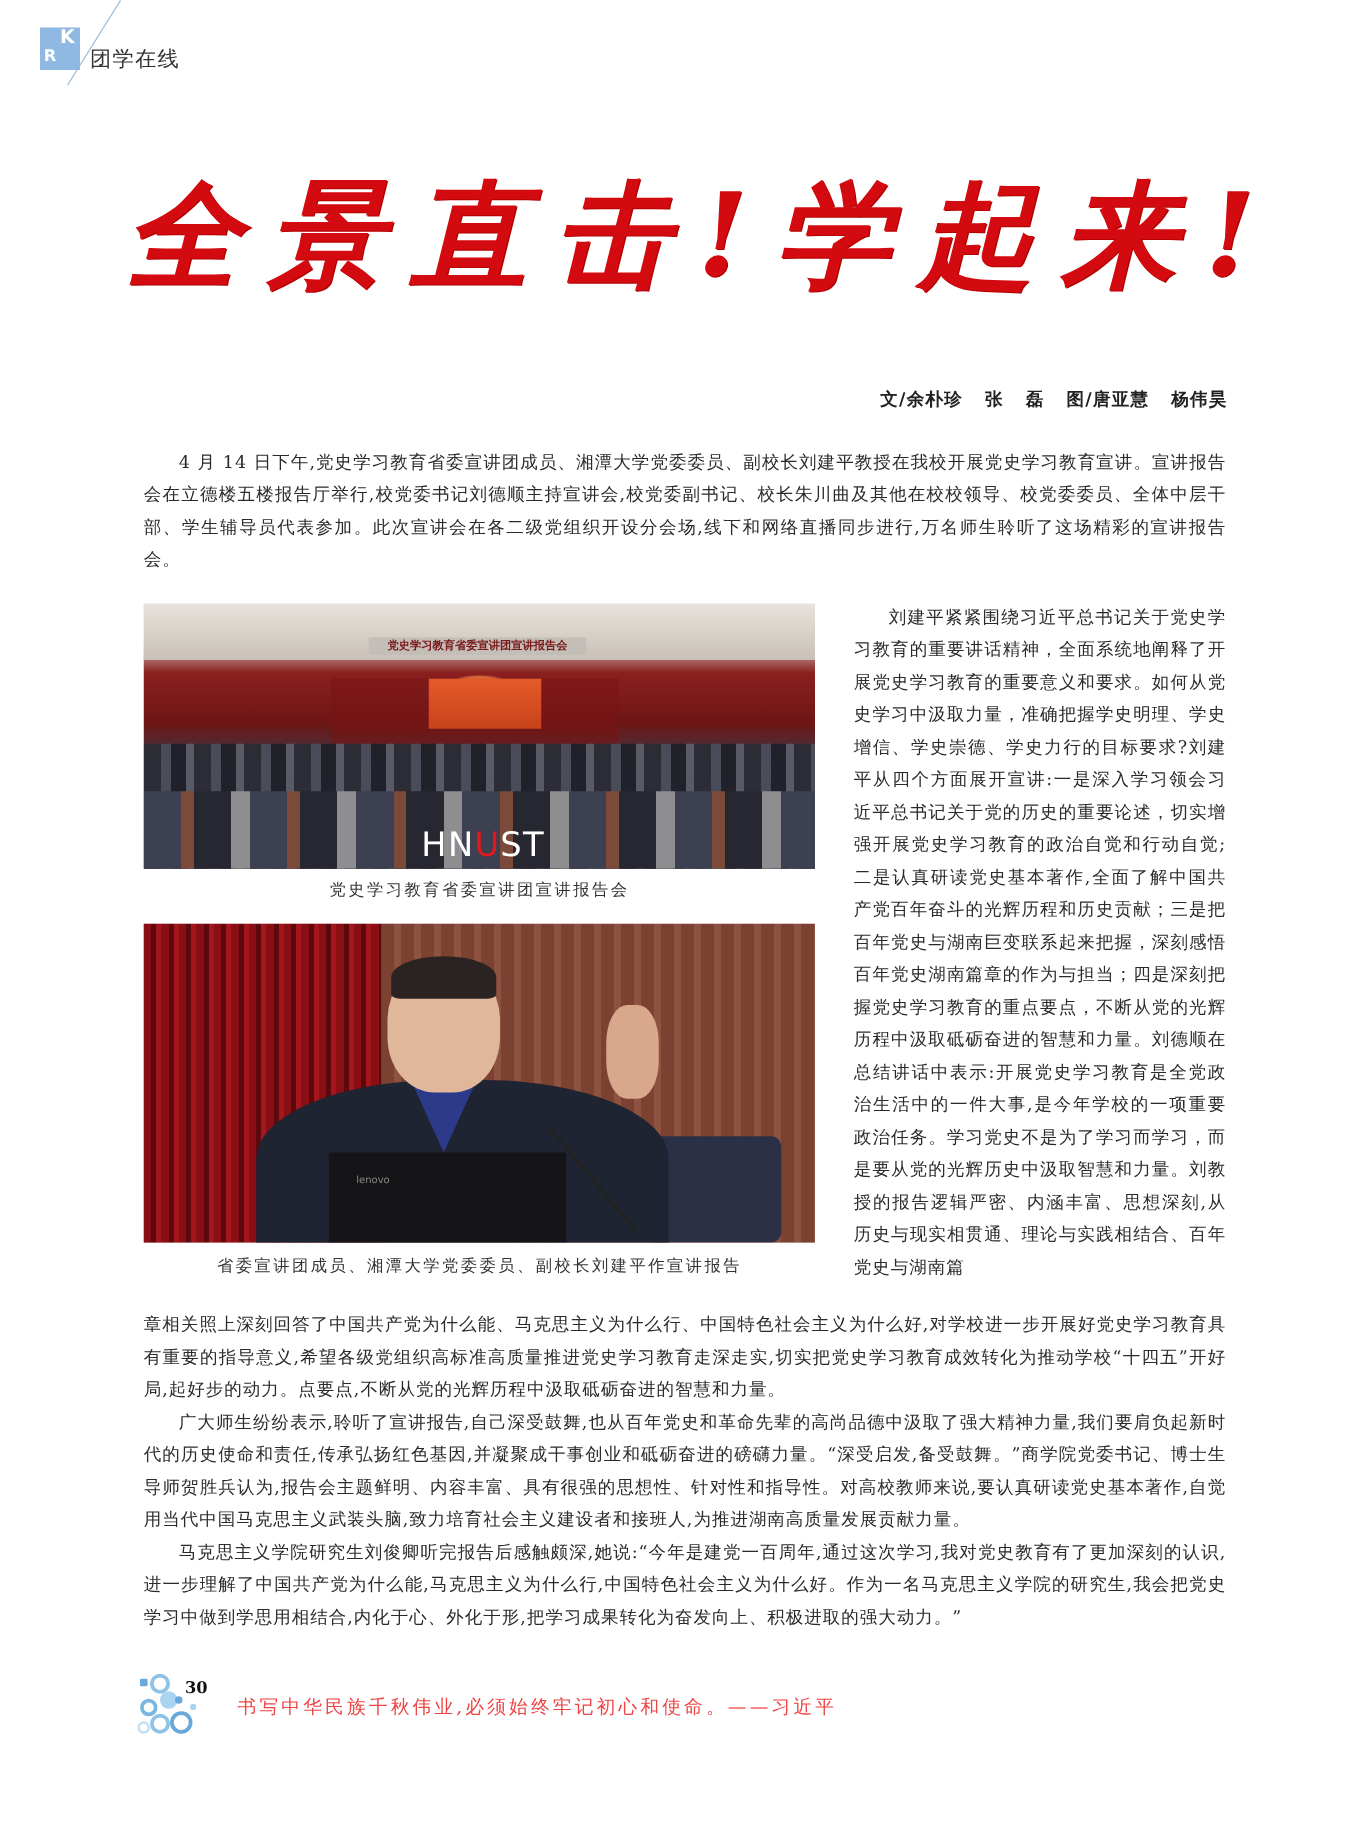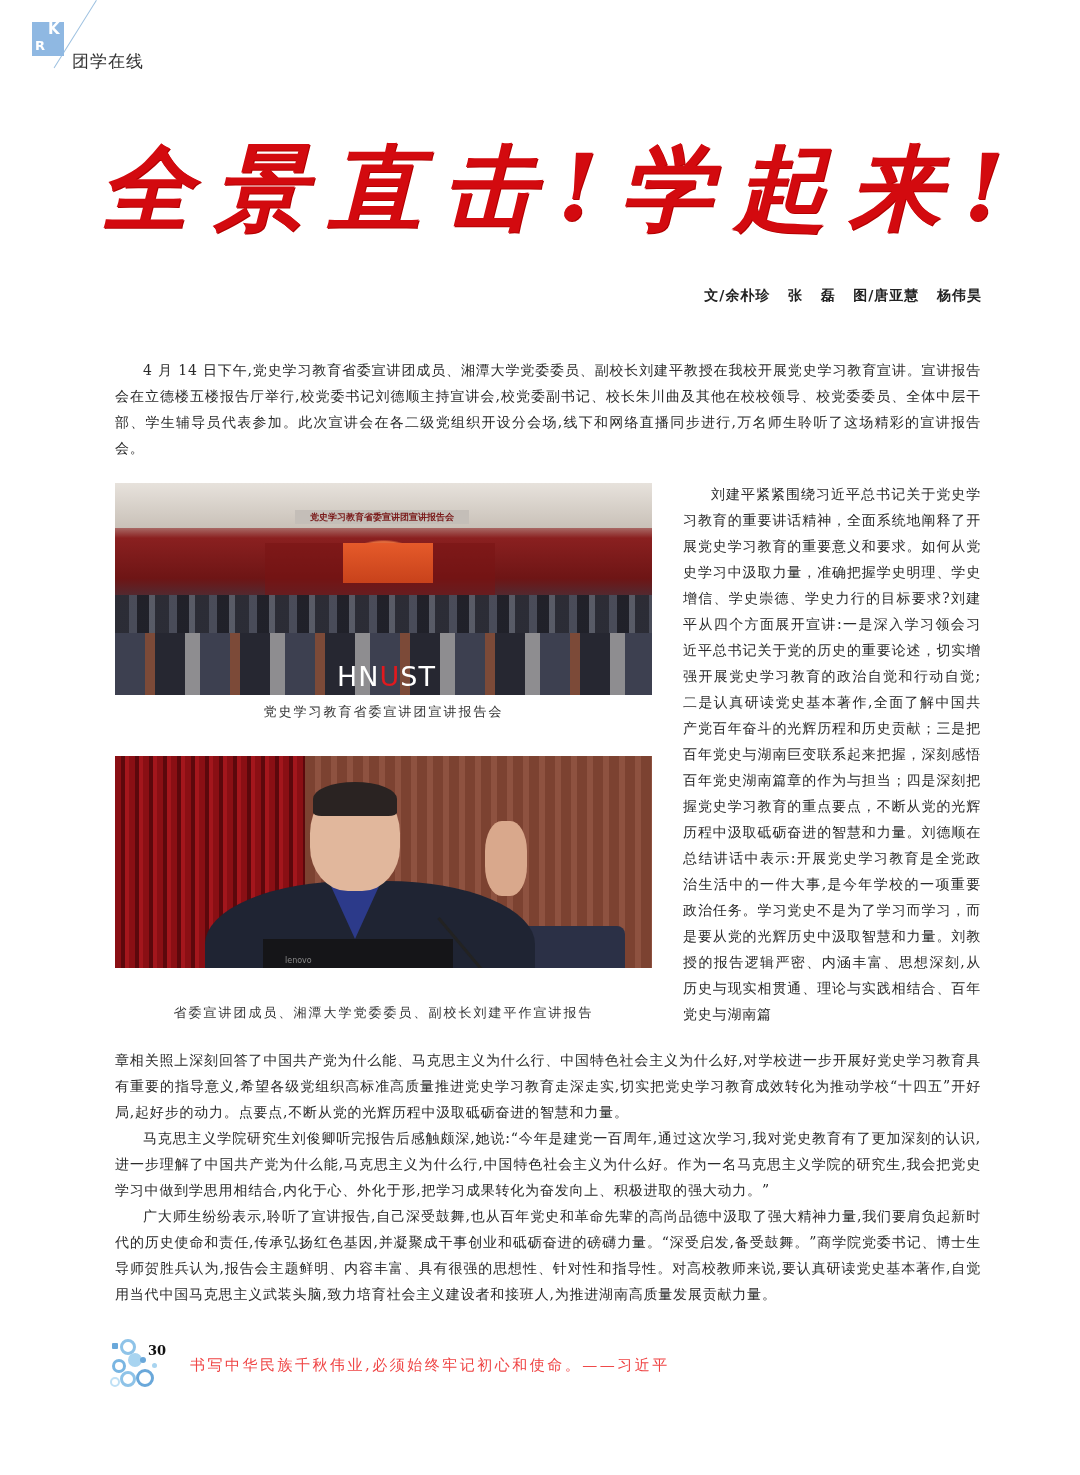--- a/index.html
+++ b/index.html
@@ -4,28 +4,28 @@
   <style>
     * { box-sizing: border-box; margin: 0; padding: 0; }
     html, body { width: 1080px; height: 1475px; background: #ffffff; overflow: hidden; }
     body { position: relative; font-family: "DejaVu Serif", "Liberation Serif", serif; color: #2a2a2a; }
 
     
     .hdr-line { position: absolute; left: 44px; top: 0; width: 1px; height: 80px; background: #9cc0e0; transform-origin: top left; transform: translateX(52px) rotate(32deg); }
     .logo-box { position: absolute; left: 32px; top: 22px; width: 32px; height: 34px; background: #8fb8e2; }
     .logo-k { position: absolute; left: 48px; top: 20px; font-family: "DejaVu Sans", sans-serif; font-weight: bold; font-size: 15px; color: #ffffff; }
     .logo-r { position: absolute; left: 35px; top: 38px; font-family: "DejaVu Sans", sans-serif; font-weight: bold; font-size: 13px; color: #ffffff; }
-    .section-name { position: absolute; left: 72px; top: 50px; font-family: "DejaVu Sans", sans-serif; font-size: 17px; color: #333; letter-spacing: 1px; }
+    .section-name { position: absolute; left: 72px; top: 36px; font-family: "DejaVu Sans", sans-serif; font-size: 17px; color: #333; letter-spacing: 1px; }
 
     
     .headline { position: absolute; left: 100px; top: 128px; width: 910px; height: 120px; display: flex; align-items: center; justify-content: space-between; }
     .headline span { font-family: "DejaVu Serif", serif; font-size: 92px; font-weight: bold; color: #d30a0f; font-style: italic; letter-spacing: 6px; line-height: 1; text-shadow: 1px 1px 0 #b30000; }
 
     
-    .byline { position: absolute; right: 98px; top: 287px; font-family: "DejaVu Sans", sans-serif; font-weight: bold; font-size: 14px; color: #222; letter-spacing: 1px; white-space: pre; }
+    .byline { position: absolute; right: 98px; top: 311px; font-family: "DejaVu Sans", sans-serif; font-weight: bold; font-size: 14px; color: #222; letter-spacing: 1px; white-space: pre; }
 
     
     .p { position: absolute; font-size: 14px; line-height: 26px; color: #2a2a2a; text-align: justify; letter-spacing: 0.8px; }
     .indent { text-indent: 2em; }
     .p-intro { left: 115px; top: 357px; width: 866px; }
     .p-side { left: 683px; top: 481px; width: 298px; }
     .p-cont { left: 115px; top: 1047px; width: 866px; }
 
     
     .photo { position: absolute; overflow: hidden; }
@@ -37,21 +37,21 @@
     .photo1 .banner { position: absolute; left: 180px; top: 27px; width: 174px; height: 14px; background: #c4beb8; font-size: 9px; color: #7a1a1a; text-align: center; line-height: 14px; font-weight: bold; }
     .photo1 .screen { position: absolute; left: 228px; top: 60px; width: 90px; height: 40px; background: linear-gradient(180deg, #e55a2a, #c8421b); }
     .photo1 .stage { position: absolute; left: 150px; top: 60px; width: 230px; height: 55px; background: rgba(120,20,20,0.55); }
     .photo1 .crowd { position: absolute; left: 0; top: 112px; width: 100%; height: 100px;
       background: repeating-linear-gradient(90deg, #2b2c35 0 14px, #4a4d5a 14px 22px, #1f2028 22px 34px, #5a5d68 34px 40px); opacity: 0.95; }
     .photo1 .crowd2 { position: absolute; left: 0; top: 150px; width: 100%; height: 62px;
       background: repeating-linear-gradient(90deg, #3d4050 0 30px, #7c4a38 30px 40px, #262731 40px 70px, #8e8d90 70px 85px); }
     .watermark { position: absolute; left: 222px; top: 178px; font-family: "DejaVu Sans", sans-serif; font-weight: normal; font-size: 27px; color: #ffffff; letter-spacing: 1px; }
     .watermark .u { color: #e1191e; }
 
-    .photo2 { left: 115px; top: 756px; width: 537px; height: 212px;
+    .photo2 { left: 115px; top: 739px; width: 537px; height: 255px;
       background: linear-gradient(90deg, #7a0e12 0%, #9a1a1e 14%, #6d1014 28%, #7a3a2c 40%, #8c4a38 60%, #7e4434 100%); }
     .photo2 .curtain { position: absolute; left: 0; top: 0; width: 190px; height: 100%; background: repeating-linear-gradient(90deg, #8a0f14 0 6px, #5c080c 6px 10px, #a3161c 10px 14px); }
     .photo2 .wall { position: absolute; left: 190px; top: 0; right: 0; height: 100%; background: repeating-linear-gradient(90deg, #7c4231 0 10px, #8e5240 10px 16px); }
     .photo2 .head { position: absolute; left: 195px; top: 30px; width: 90px; height: 105px; border-radius: 45% 45% 42% 42%; background: #e1b79c; }
     .photo2 .hair { position: absolute; left: 198px; top: 26px; width: 84px; height: 34px; border-radius: 50% 50% 10% 10%; background: #2a2322; }
     .photo2 .body { position: absolute; left: 90px; top: 125px; width: 330px; height: 140px; border-radius: 45% 45% 0 0; background: #1f2433; }
     .photo2 .shirt { position: absolute; left: 215px; top: 128px; width: 50px; height: 55px; background: #2c3a8a; clip-path: polygon(0 0, 100% 0, 50% 100%); }
     .photo2 .hand { position: absolute; left: 370px; top: 65px; width: 42px; height: 75px; border-radius: 40%; background: #d9a88c; }
     .photo2 .laptop { position: absolute; left: 148px; top: 183px; width: 190px; height: 72px; background: #151518; }
     .photo2 .laptop-brand { position: absolute; left: 170px; top: 200px; font-family: "DejaVu Sans", sans-serif; font-size: 8px; color: #888; }
@@ -116,22 +116,22 @@
   <div class="laptop"></div>
   <div class="laptop-brand">lenovo</div>
   <div class="mic"></div>
 </div>
 <div class="caption cap2">省委宣讲团成员、湘潭大学党委委员、副校长刘建平作宣讲报告</div>
 
 <p class="p p-side indent">刘建平紧紧围绕习近平总书记关于党史学习教育的重要讲话精神，全面系统地阐释了开展党史学习教育的重要意义和要求。如何从党史学习中汲取力量，准确把握学史明理、学史增信、学史崇德、学史力行的目标要求?刘建平从四个方面展开宣讲:一是深入学习领会习近平总书记关于党的历史的重要论述，切实增强开展党史学习教育的政治自觉和行动自觉;二是认真研读党史基本著作,全面了解中国共产党百年奋斗的光辉历程和历史贡献；三是把百年党史与湖南巨变联系起来把握，深刻感悟百年党史湖南篇章的作为与担当；四是深刻把握党史学习教育的重点要点，不断从党的光辉历程中汲取砥砺奋进的智慧和力量。刘德顺在总结讲话中表示:开展党史学习教育是全党政治生活中的一件大事,是今年学校的一项重要政治任务。学习党史不是为了学习而学习，而是要从党的光辉历史中汲取智慧和力量。刘教授的报告逻辑严密、内涵丰富、思想深刻,从历史与现实相贯通、理论与实践相结合、百年党史与湖南篇</p>
 
 <div class="p p-cont">
   <p>章相关照上深刻回答了中国共产党为什么能、马克思主义为什么行、中国特色社会主义为什么好,对学校进一步开展好党史学习教育具有重要的指导意义,希望各级党组织高标准高质量推进党史学习教育走深走实,切实把党史学习教育成效转化为推动学校“十四五”开好局,起好步的动力。点要点,不断从党的光辉历程中汲取砥砺奋进的智慧和力量。</p>
+  <p class="indent">广大师生纷纷表示,聆听了宣讲报告,自己深受鼓舞,也从百年党史和革命先辈的高尚品德中汲取了强大精神力量,我们要肩负起新时代的历史使命和责任,传承弘扬红色基因,并凝聚成干事创业和砥砺奋进的磅礴力量。“深受启发,备受鼓舞。”商学院党委书记、博士生导师贺胜兵认为,报告会主题鲜明、内容丰富、具有很强的思想性、针对性和指导性。对高校教师来说,要认真研读党史基本著作,自觉用当代中国马克思主义武装头脑,致力培育社会主义建设者和接班人,为推进湖南高质量发展贡献力量。</p>
   <p class="indent">马克思主义学院研究生刘俊卿听完报告后感触颇深,她说:“今年是建党一百周年,通过这次学习,我对党史教育有了更加深刻的认识,进一步理解了中国共产党为什么能,马克思主义为什么行,中国特色社会主义为什么好。作为一名马克思主义学院的研究生,我会把党史学习中做到学思用相结合,内化于心、外化于形,把学习成果转化为奋发向上、积极进取的强大动力。”</p>
-  <p class="indent">广大师生纷纷表示,聆听了宣讲报告,自己深受鼓舞,也从百年党史和革命先辈的高尚品德中汲取了强大精神力量,我们要肩负起新时代的历史使命和责任,传承弘扬红色基因,并凝聚成干事创业和砥砺奋进的磅礴力量。“深受启发,备受鼓舞。”商学院党委书记、博士生导师贺胜兵认为,报告会主题鲜明、内容丰富、具有很强的思想性、针对性和指导性。对高校教师来说,要认真研读党史基本著作,自觉用当代中国马克思主义武装头脑,致力培育社会主义建设者和接班人,为推进湖南高质量发展贡献力量。</p>
 </div>
 
 <div class="footer-deco">
   <div class="dot" style="left:2px;top:8px;width:6px;height:6px;background:#6aa8da;border-radius:1px;"></div>
   <div class="dot" style="left:10px;top:4px;width:16px;height:16px;border:3px solid #8ec3e8;"></div>
   <div class="dot" style="left:18px;top:18px;width:14px;height:14px;background:#a8d4f0;"></div>
   <div class="dot" style="left:2px;top:24px;width:14px;height:14px;border:3px solid #7ab6e2;"></div>
   <div class="dot" style="left:30px;top:22px;width:6px;height:6px;background:#6aa8da;"></div>
   <div class="dot" style="left:10px;top:36px;width:16px;height:16px;border:3px solid #8ec3e8;"></div>
   <div class="dot" style="left:26px;top:34px;width:18px;height:18px;border:3px solid #6aa8da;"></div>

